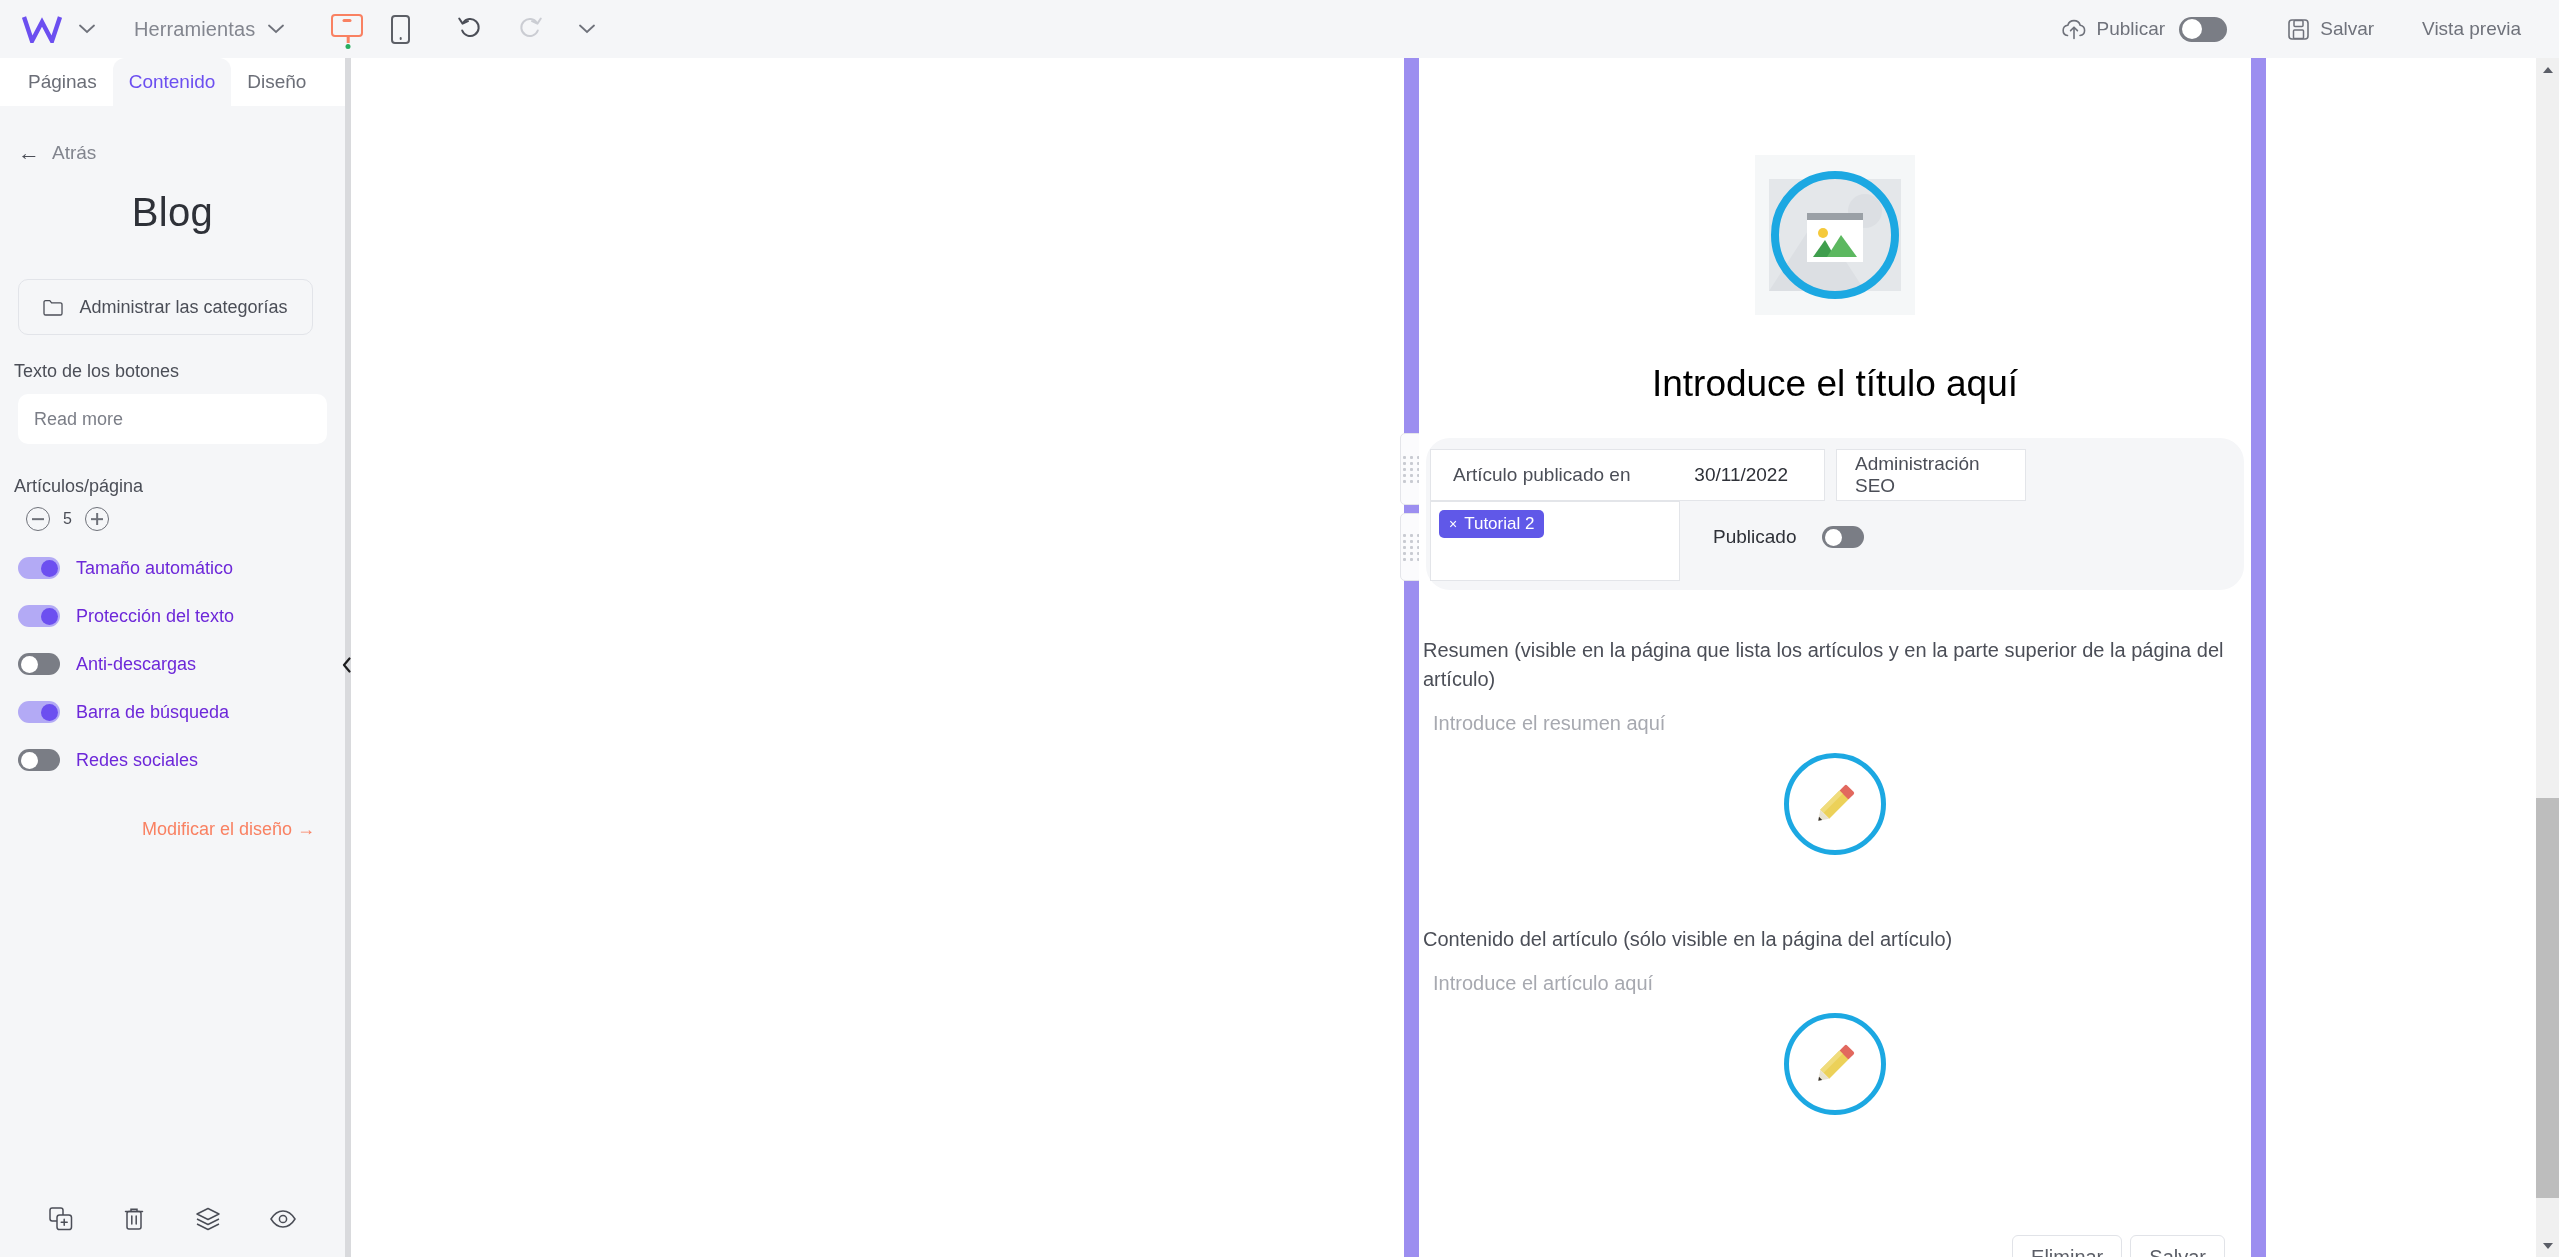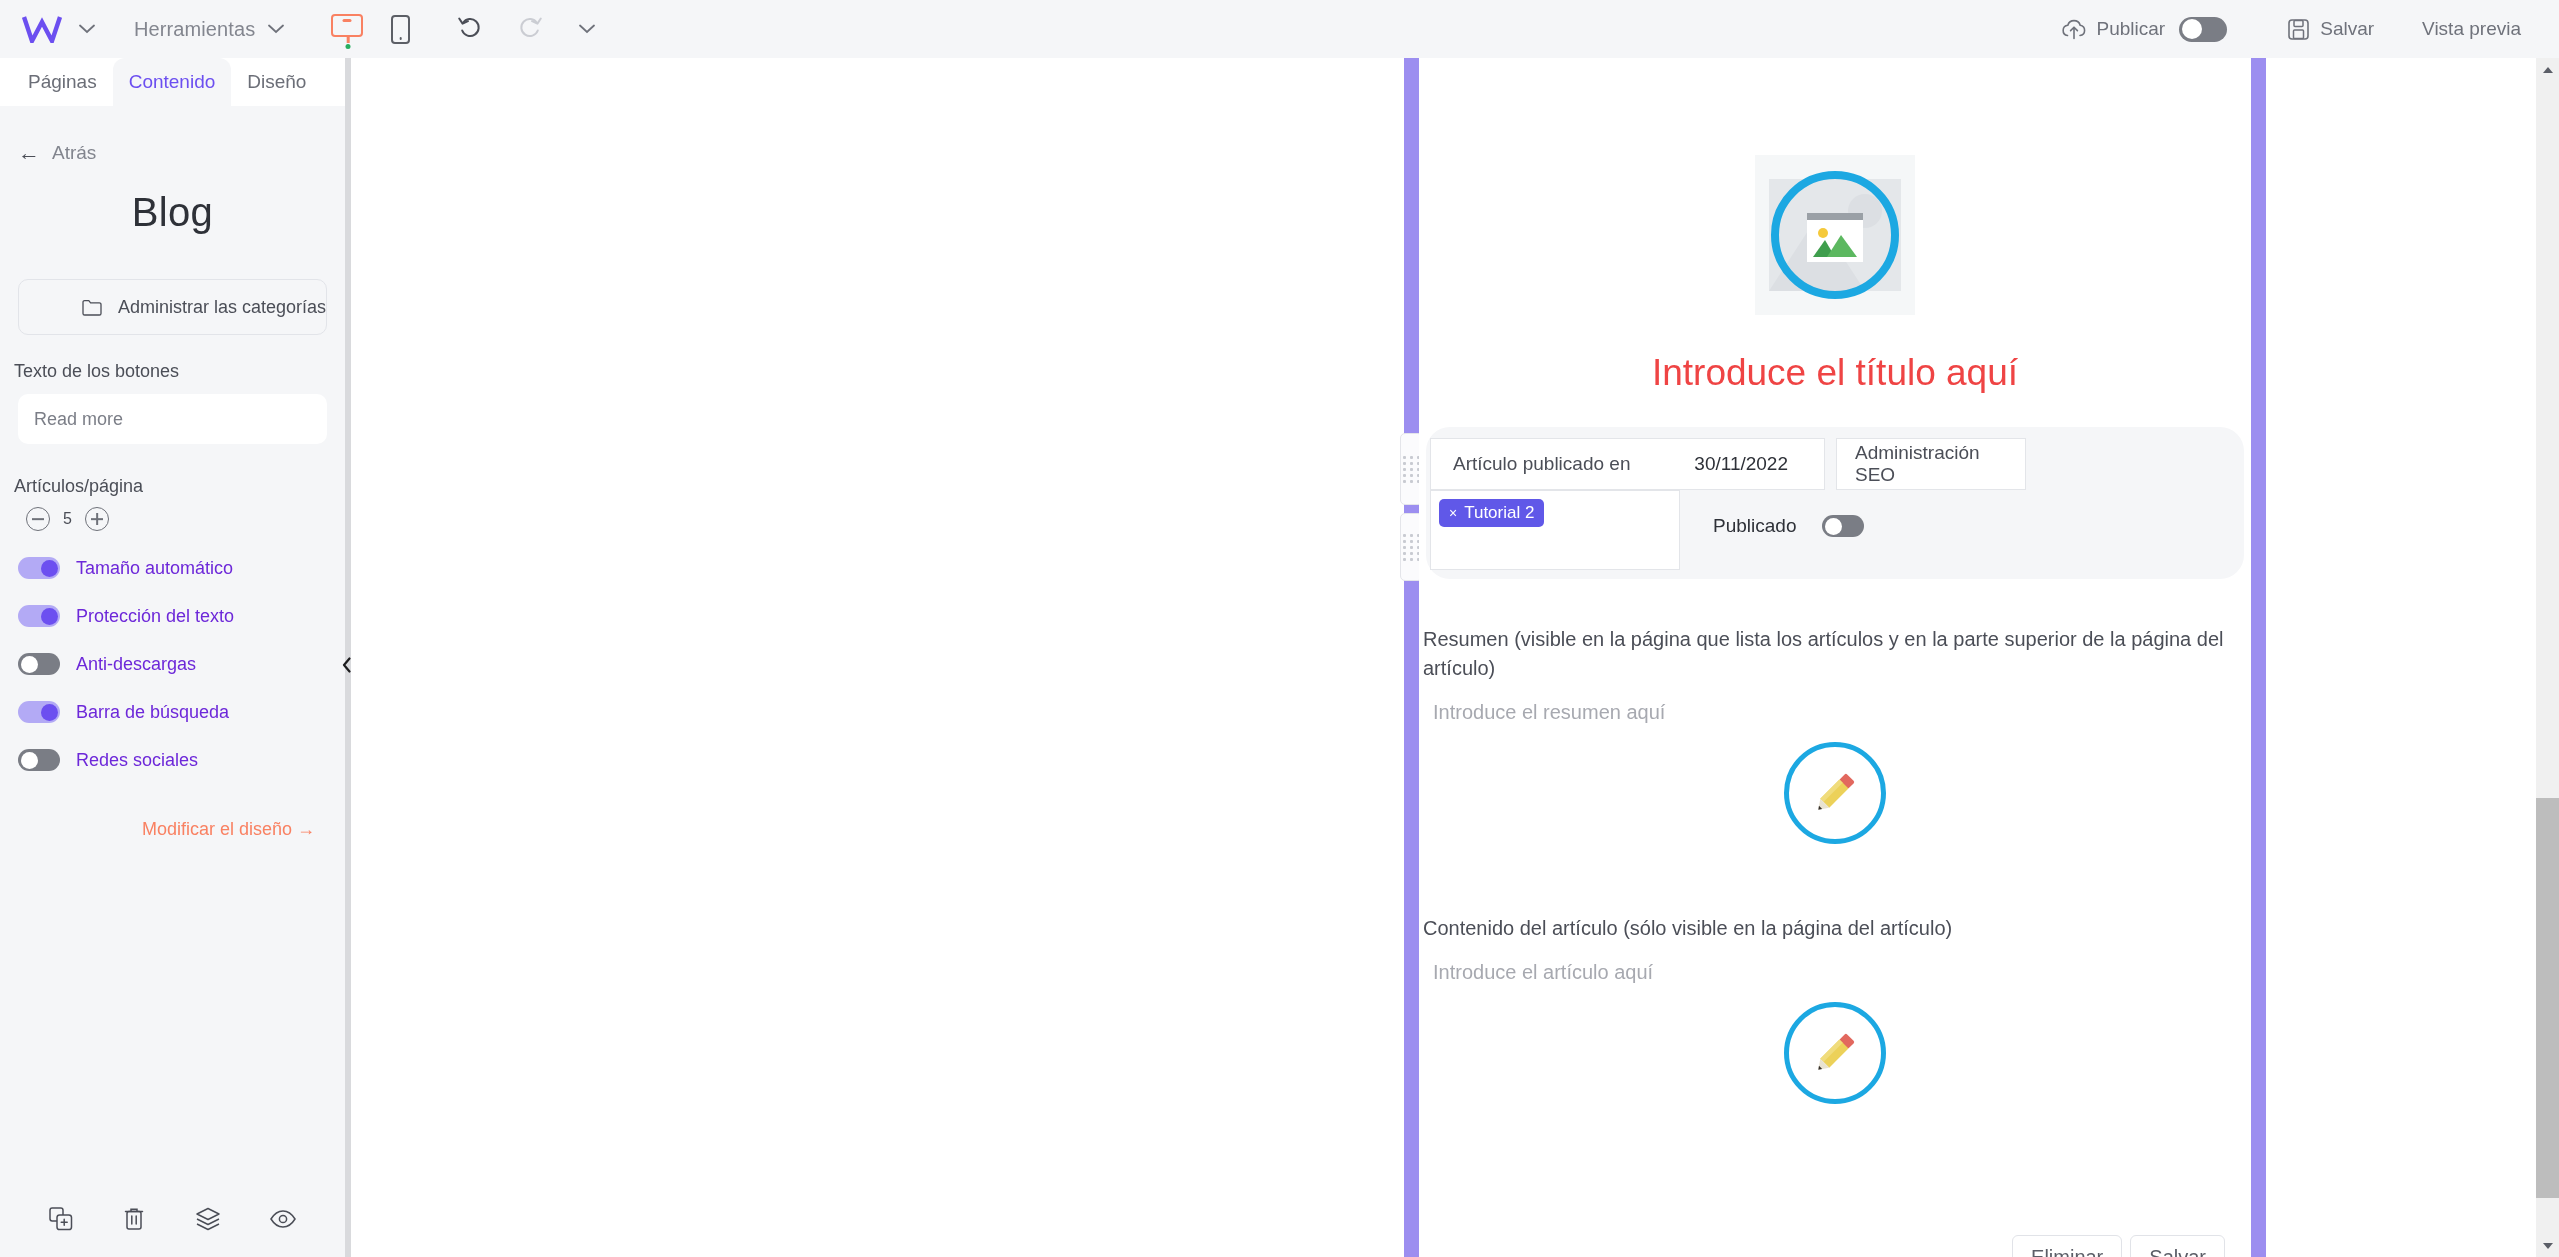--- a/index.html
+++ b/index.html
@@ -92,23 +92,23 @@
   #back-row {
     display: flex; align-items: center; margin: 36px 0 0 18px; cursor: pointer;
   }
   #back-row .arrow { font-size: 22px; color: #4b4e57; margin-right: 12px; line-height: 1; }
   #back-row .txt { font-size: 19px; color: #82858e; }
   #sidebar-title {
     text-align: center; font-size: 40px; color: #2e3138; font-weight: 400;
     margin-top: 26px; letter-spacing: .3px;
   }
   #manage-cats {
-    margin: 44px 18px 0 18px; height: 56px; border: 1px solid #e2e4e9;
+    margin: 44px 32px 0 18px; height: 56px; border: 1px solid #e2e4e9;
     border-radius: 10px; background: #f5f6f8; display:flex; align-items:center;
-    justify-content:flex-end; cursor:pointer;
+    justify-content:center; cursor:pointer;
   }
   #manage-cats .folder { margin-right: 16px; display:flex; }
   #manage-cats .lbl { font-size: 18px; color: #4b4e57; }
   .field-label {
     margin: 26px 0 0 14px; font-size: 18px; color: #4b4e57;
   }
   #btn-text-input {
     margin: 12px 18px 0 18px; height: 50px; background: #ffffff;
     border: none; border-radius: 10px; width: 309px;
     font-size: 18px; color: #7b7e87; padding: 0 16px;
@@ -181,21 +181,21 @@
     background: #f5f7f8;
   }
   #img-placeholder .ghost {
     position:absolute; left: 14px; top: 14px; right: 14px; bottom: 14px;
   }
   #img-ring {
     position: absolute; left: 50%; top: 50%; transform: translate(-50%,-50%);
     width: 128px; height: 128px; border: 8px solid #1ca8e2; border-radius: 50%;
   }
   #page-title {
-    margin-top: 37px; text-align: center; font-size: 37px; color: #ef4444;
+    margin-top: 48px; text-align: center; font-size: 37px; color: #000000;
     font-weight: 400;
   }
   #meta-card {
     margin: 33px 7px 0 7px; background: #f5f6f8; border-radius: 24px;
     padding: 16px 16px 22px 16px; position: relative; height: 152px;
   }
   .meta-input {
     background: #ffffff; border: 1px solid #e3e5e9; height: 52px;
     display: flex; align-items: center; font-size: 19px; color: #4b4e57;
   }

